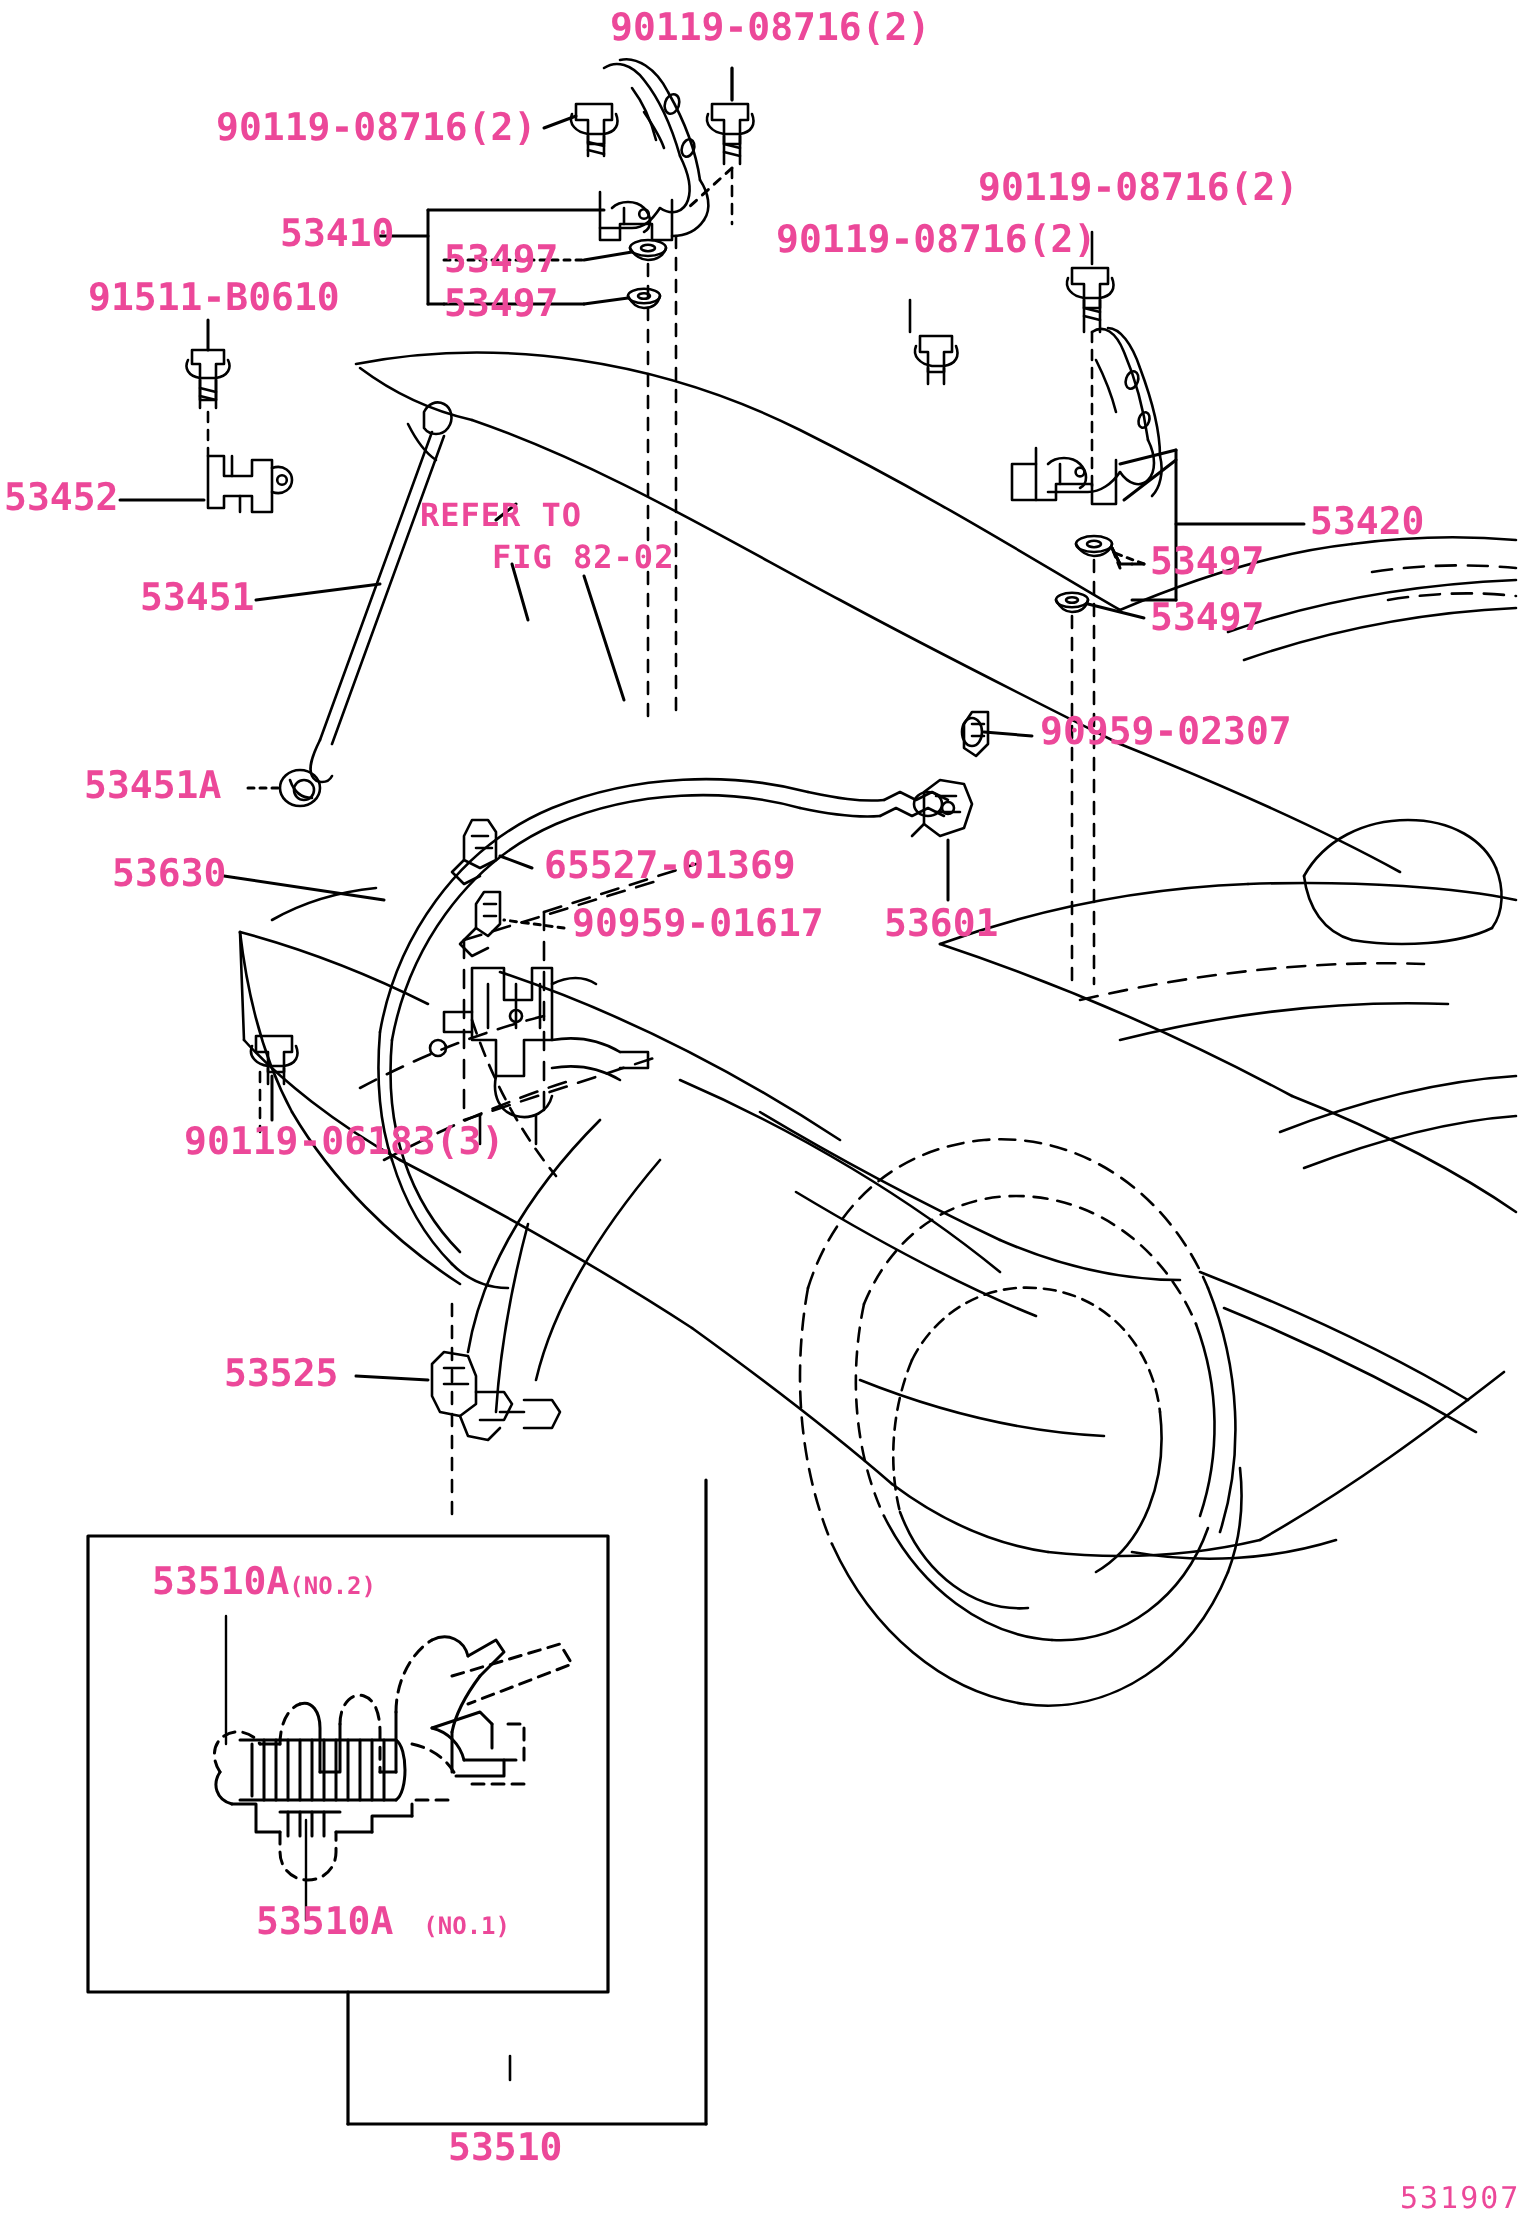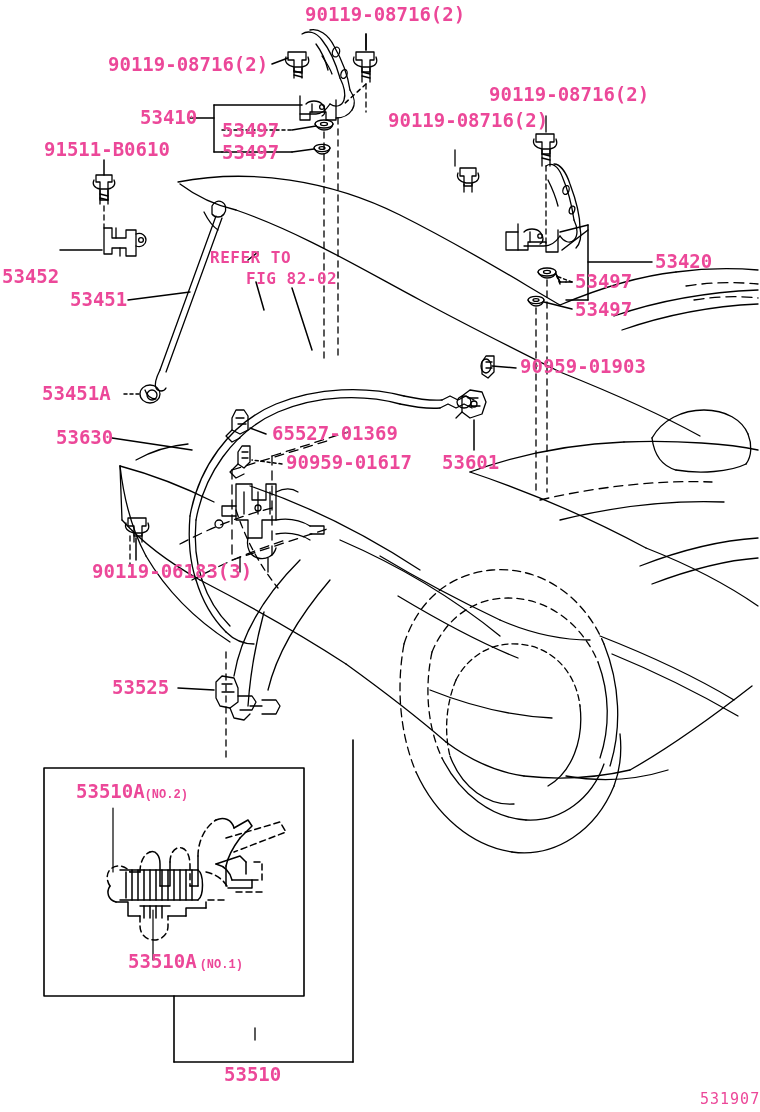--- a/index.html
+++ b/index.html
@@ -5,21 +5,21 @@
   html,body{margin:0;padding:0;background:#fff;}
   body{width:760px;height:1112px;position:relative;overflow:hidden;
        font-family:"DejaVu Sans Mono","Liberation Mono",monospace;}
   #stage{position:absolute;left:0;top:0;width:760px;height:1112px;}
   svg.layer{position:absolute;left:0;top:0;width:760px;height:1112px;}
   .lbl{position:absolute;white-space:nowrap;color:#ec4899;font-weight:bold;
        font-family:"DejaVu Sans Mono","Liberation Mono",monospace;
        font-size:19px;letter-spacing:0px;line-height:1;}
   .lbl.refer{font-size:16px;letter-spacing:0.5px;line-height:19px;}
   .lbl.fignum{font-size:15px;font-weight:normal;letter-spacing:1px;}
-  .sub{font-size:12px;font-weight:bold;vertical-align:baseline;font-family:Liberation Mono, monospace;}
+  .sub{font-size:12px;font-weight:bold;vertical-align:baseline;}
 </style>
 </head>
 <body>
 
 <div id="stage">
 
   <svg class="layer" viewBox="0 0 760 1112">
     <g fill="none" stroke="#000" stroke-width="1.3" stroke-linecap="round" stroke-linejoin="round">
 
       <g>
@@ -454,44 +454,44 @@
   <div class="lbl" style="left:222px;top:143px;">53497</div>
 
   <div class="lbl" style="left:575px;top:272px;">53497</div>
 
   <div class="lbl" style="left:575px;top:300px;">53497</div>
 
   <div class="lbl" style="left:655px;top:252px;">53420</div>
 
   <div class="lbl" style="left:44px;top:140px;">91511-B0610</div>
 
-  <div class="lbl" style="left:2px;top:240px;margin-top:27px;">53452</div>
+  <div class="lbl" style="left:2px;top:240px;">53452</div>
 
   <div class="lbl" style="left:70px;top:290px;">53451</div>
 
   <div class="lbl" style="left:42px;top:384px;">53451A</div>
 
   <div class="lbl" style="left:56px;top:428px;">53630</div>
 
-  <div class="lbl" style="left:520px;top:357px;">90959-01903</div>
+  <div class="lbl" style="left:520px;top:357px;">90959-02307</div>
 
   <div class="lbl" style="left:272px;top:424px;">65527-01369</div>
 
   <div class="lbl" style="left:286px;top:453px;text-align:center;">90959-01617</div>
 
   <div class="lbl" style="left:442px;top:453px;">53601</div>
 
   <div class="lbl" style="left:76px;top:562px;margin-left:16px;">90119-06183(3)</div>
 
   <div class="lbl" style="left:112px;top:678px;">53525</div>
 
   <div class="lbl refer" style="left:210px;top:248px;">REFER TO</div>
   <div class="lbl refer" style="left:210px;top:269px;margin-left:36px;">FIG 82-02</div>
 
   <div class="lbl" style="left:76px;top:782px;"><span>53510A</span><span class="sub">(NO.2)</span></div>
 
-  <div class="lbl" style="left:128px;top:952px;"><span>53510A</span><span class="sub" style="margin-left:3px;">(NO.1)</span></div>
+  <div class="lbl" style="left:128px;top:952px;"><span>53510A</span><span class="sub" style="margin-left:15px;">(NO.1)</span></div>
 
   <div class="lbl" style="left:224px;top:1065px;">53510</div>
 
   <div class="lbl fignum" style="left:700px;top:1092px;">531907</div>
 
 </div>
 
 </body></html>

